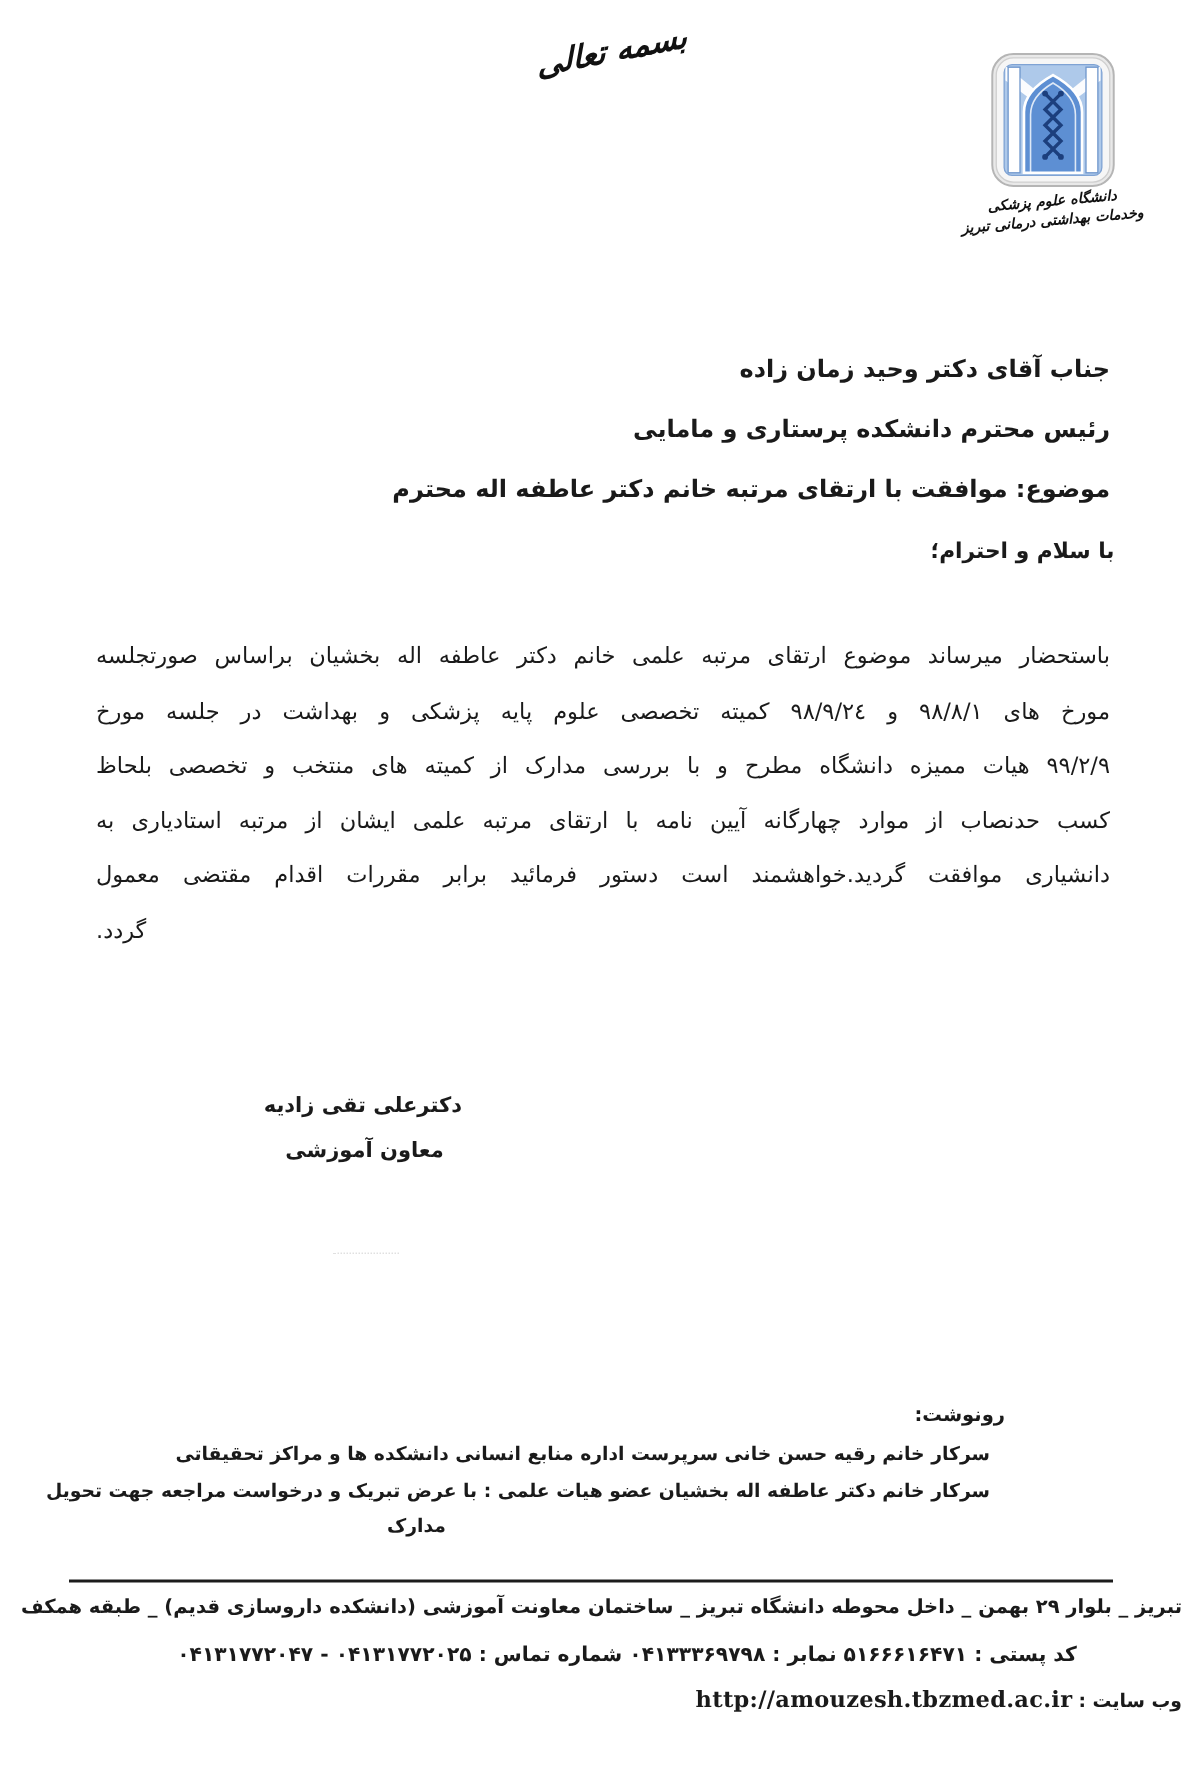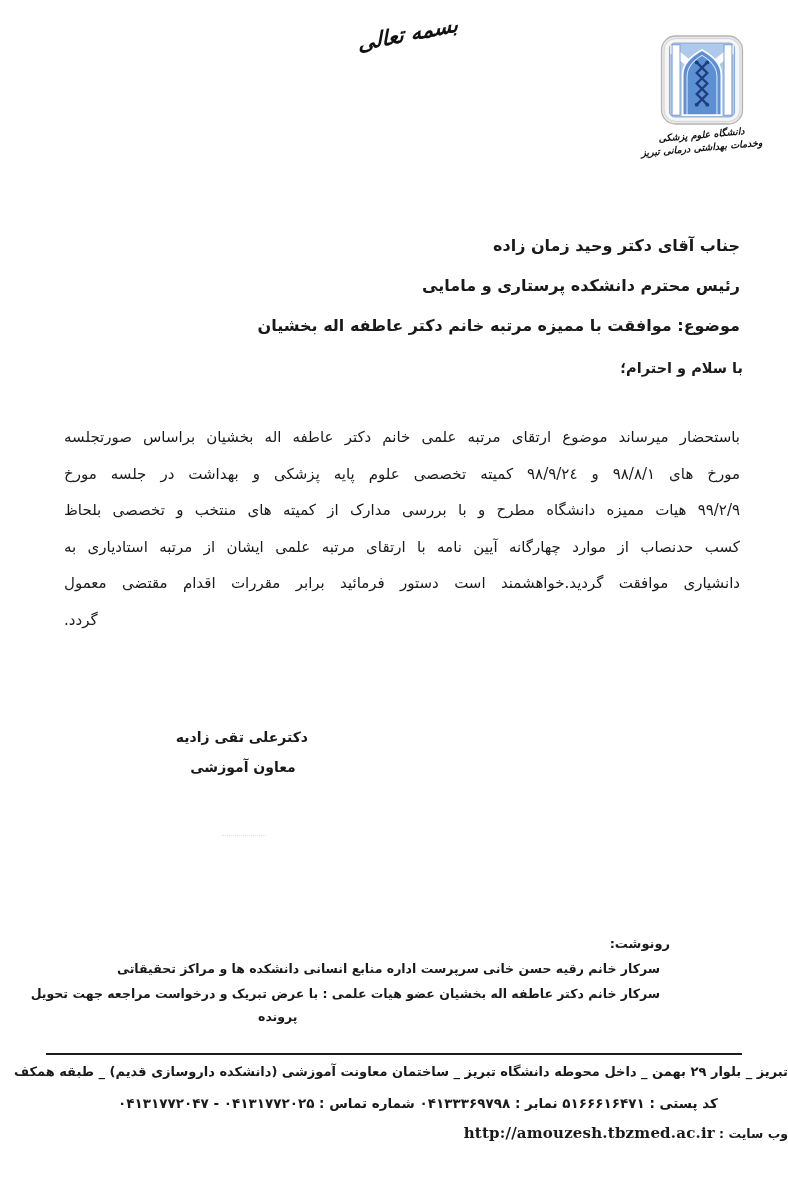--- a/index.html
+++ b/index.html
@@ -96,21 +96,21 @@
     <div class="logo-caption">
       <div>دانشگاه علوم پزشکی</div>
       <div>وخدمات بهداشتی درمانی تبریز</div>
     </div>
   </div>
 
 
   <div class="recipient">
     <div>جناب آقای دکتر وحید زمان زاده</div>
     <div>رئیس محترم دانشکده پرستاری و مامایی</div>
-    <div>موضوع: موافقت با ممیزه مرتبه خانم دکتر  عاطفه اله بخشیان</div>
+    <div>موضوع: موافقت با ارتقای مرتبه خانم دکتر  عاطفه اله محترم</div>
   </div>
 
   <div class="salutation">با سلام و احترام؛</div>
 
   <div class="body-text">
     <span class="body-line">باستحضار میرساند موضوع ارتقای مرتبه علمی خانم دکتر عاطفه اله بخشیان براساس صورتجلسه</span>
     <span class="body-line">مورخ های ۹۸/۸/۱  و ۹۸/۹/۲٤ کمیته تخصصی علوم پایه پزشکی و بهداشت در جلسه مورخ</span>
     <span class="body-line">۹۹/۲/۹  هیات ممیزه دانشگاه مطرح و با بررسی مدارک از کمیته های منتخب و تخصصی بلحاظ</span>
     <span class="body-line">کسب حدنصاب از موارد چهارگانه آیین نامه با ارتقای مرتبه علمی ایشان از مرتبه استادیاری به</span>
     <span class="body-line">دانشیاری موافقت گردید.خواهشمند است دستور فرمائید برابر مقررات اقدام مقتضی معمول</span>
@@ -120,21 +120,21 @@
   <div class="signature">
     <div>دکترعلی تقی زادیه</div>
     <div>معاون آموزشی</div>
   </div>
 
   <div class="smudge"></div>
 
   <div class="cc-label">رونوشت:</div>
   <div class="cc-item1">سرکار خانم رقیه حسن خانی سرپرست اداره منابع انسانی دانشکده ها و مراکز تحقیقاتی</div>
   <div class="cc-item2">سرکار خانم دکتر عاطفه اله بخشیان عضو هیات علمی : با عرض تبریک و درخواست مراجعه جهت تحویل</div>
-  <div class="cc-item2-cont">پرونده</div>
+  <div class="cc-item2-cont">مدارک</div>
 
   <div class="footer-rule"></div>
   <div class="footer-address">تبریز _ بلوار ۲۹ بهمن _ داخل محوطه دانشگاه تبریز _ ساختمان معاونت آموزشی (دانشکده داروسازی قدیم) _ طبقه همکف</div>
   <div class="footer-contact">کد پستی : ۵۱۶۶۶۱۶۴۷۱  نمابر :  ۰۴۱۳۳۳۶۹۷۹۸  شماره تماس : ۰۴۱۳۱۷۷۲۰۲۵ - ۰۴۱۳۱۷۷۲۰۴۷</div>
   <div class="footer-web">
     <span class="web-label">وب سایت :</span>
     <span class="web-url">http://amouzesh.tbzmed.ac.ir</span>
   </div>
 
 </div>

